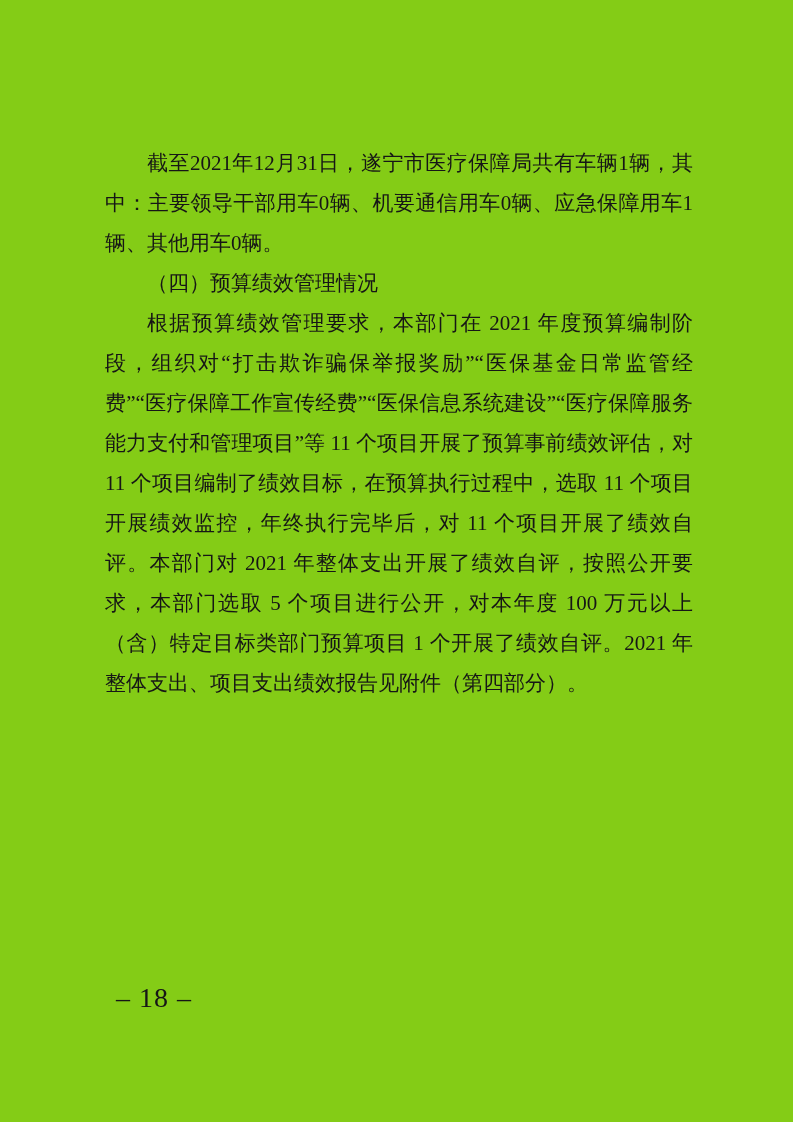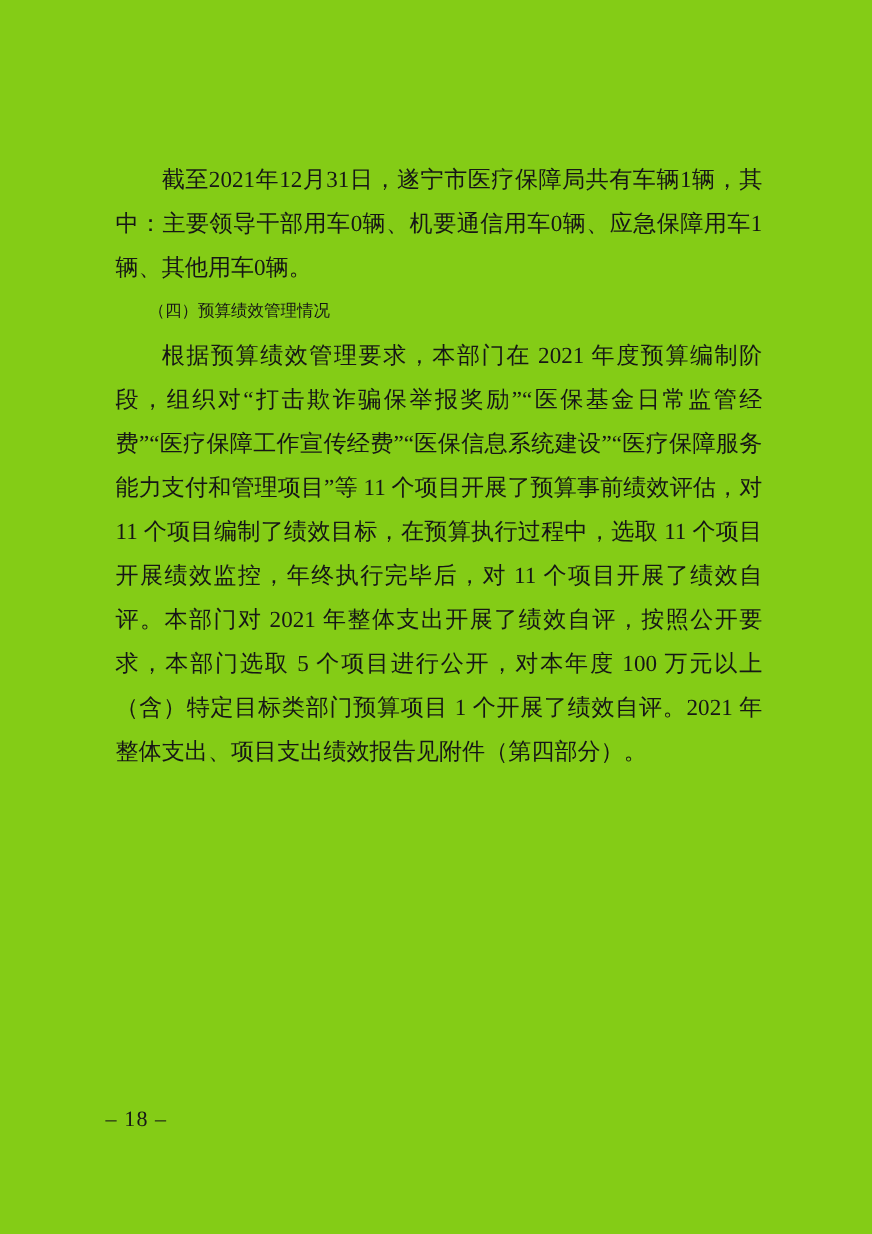--- a/index.html
+++ b/index.html
@@ -29,32 +29,31 @@
   .para {
     margin: 0;
     padding: 0;
     text-indent: 2em;
   }
   .heading {
     margin: 0;
     padding: 0;
     text-indent: 2em;
     font-weight: normal;
-    font-size: 15px;
+    font-size: 21px;
     line-height: 40px;
   }
   .page-number {
     position: absolute;
-    left: 96px;
+    left: 116px;
     top: 985px;
-    font-size: 20px;
+    font-size: 28px;
     line-height: 26px;
     color: #161616;
     letter-spacing: 1px;
-    margin-top: 20px;
   }
 </style>
 </head>
 <body>
 
 <div class="page">
   <div class="text-block">
     <p class="para">截至2021年12月31日，遂宁市医疗保障局共有车辆1辆，其中：主要领导干部用车0辆、机要通信用车0辆、应急保障用车1辆、其他用车0辆。</p>
     <h3 class="heading">（四）预算绩效管理情况</h3>
     <p class="para">根据预算绩效管理要求，本部门在 2021 年度预算编制阶段，组织对“打击欺诈骗保举报奖励”“医保基金日常监管经费”“医疗保障工作宣传经费”“医保信息系统建设”“医疗保障服务能力支付和管理项目”等 11 个项目开展了预算事前绩效评估，对 11 个项目编制了绩效目标，在预算执行过程中，选取 11 个项目开展绩效监控，年终执行完毕后，对 11 个项目开展了绩效自评。本部门对 2021 年整体支出开展了绩效自评，按照公开要求，本部门选取 5 个项目进行公开，对本年度 100 万元以上（含）特定目标类部门预算项目 1 个开展了绩效自评。2021 年整体支出、项目支出绩效报告见附件（第四部分）。</p>

